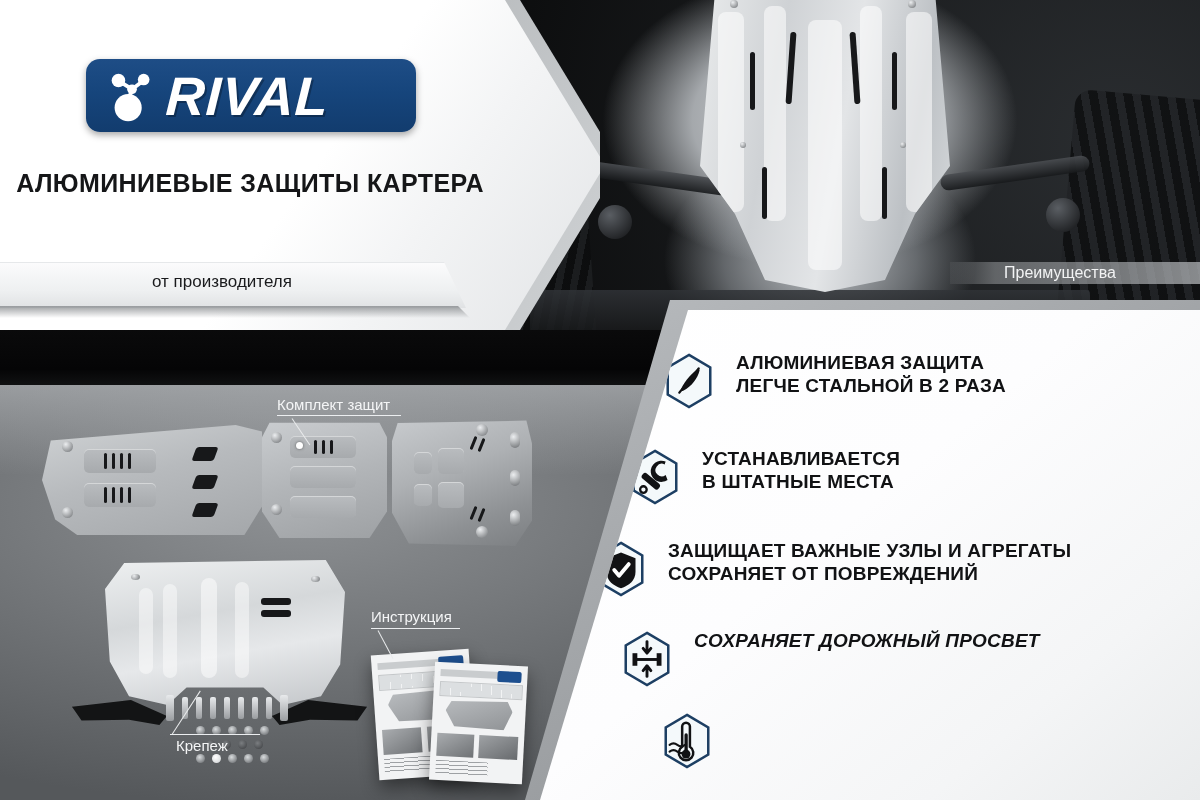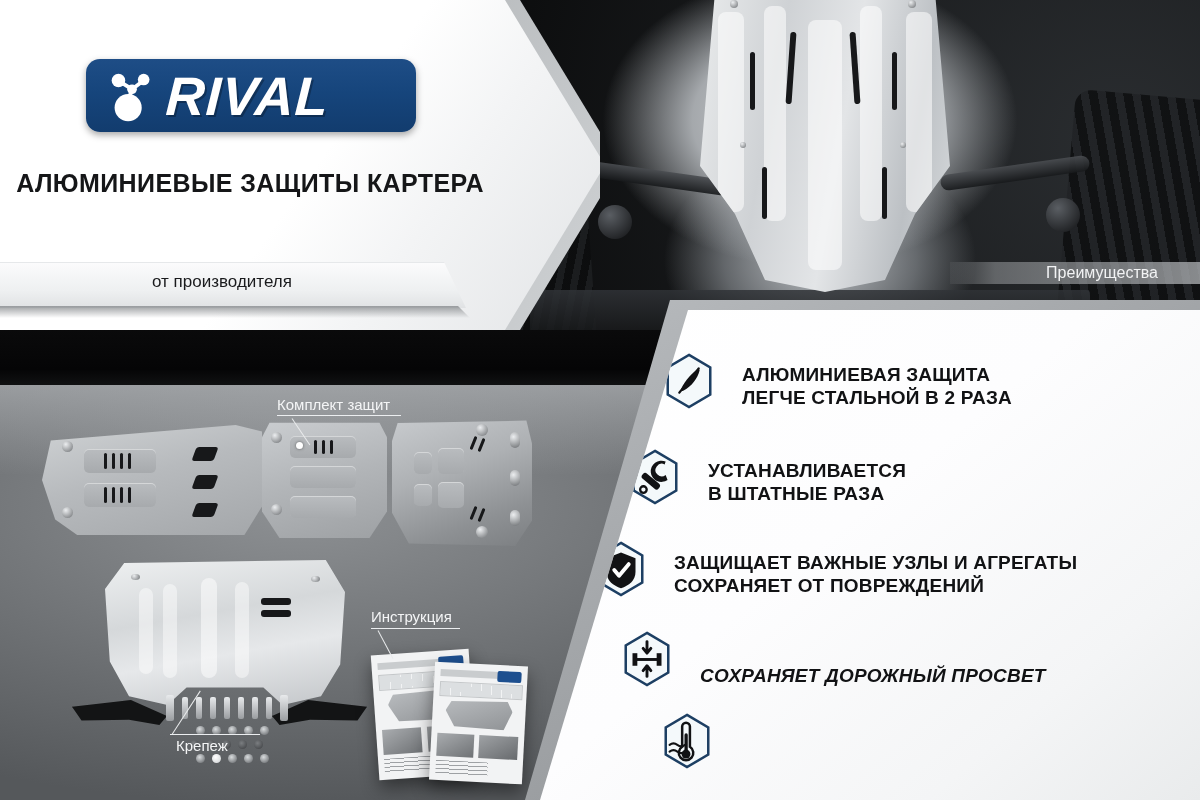--- a/index.html
+++ b/index.html
@@ -152,36 +152,36 @@
     position:absolute;left:525px;top:300px;width:675px;height:500px;
     background:linear-gradient(150deg,#b9bcbf,#85888b);
     clip-path:polygon(145px 0,675px 0,675px 500px,0 500px);
   }
   .adv{
     position:absolute;left:540px;top:310px;width:660px;height:490px;
     background:linear-gradient(140deg,#ffffff 0%,#fdfdfe 45%,#f4f5f6 78%,#e9ebec 100%);
     clip-path:polygon(148px 0,660px 0,660px 490px,0 490px);
   }
 
-  .feat{position:absolute;display:flex;align-items:flex-end;gap:6px;}
+  .feat{position:absolute;display:flex;align-items:flex-start;}
   .hex{
     position:relative;flex:0 0 auto;width:58px;height:58px;
     display:flex;align-items:center;justify-content:center;
   }
   .hex svg{width:58px;height:58px;display:block;}
   .feat-text{
     margin-left:18px;color:#111214;font-weight:bold;font-size:19px;
     line-height:1.2;letter-spacing:.2px;white-space:pre-line;
   }
 
   
   .tab{
     position:absolute;right:0;top:262px;width:250px;height:22px;
     background:linear-gradient(90deg,rgba(120,123,126,.15) 0%,rgba(150,153,156,.55) 18%,rgba(176,179,182,.75) 100%);
-    display:flex;align-items:center;justify-content:center;
+    display:flex;align-items:center;
   }
   .tab span{color:#f2f3f4;font-size:16px;margin-left:54px;}
 
   
   .callout{position:absolute;color:#f4f5f6;font-size:15px;white-space:nowrap;}
   .cline{position:absolute;background:#e9ebec;height:1px;transform-origin:left center;}
   .cdot{position:absolute;width:7px;height:7px;border-radius:50%;background:#fff;box-shadow:0 0 3px rgba(0,0,0,.5);}
   .underline{position:absolute;height:1px;background:#eceef0;}
 </style>
 </head>
@@ -391,21 +391,21 @@
     <div class="feat" style="left:86px;top:138px;">
       <div class="hex">
         <svg viewBox="0 0 60 60">
           <polygon points="30,3 52,16 52,44 30,57 8,44 8,16" fill="#f4f9fb" stroke="#1d3f63" stroke-width="2.6"></polygon>
           <path d="M41 14 a11 11 0 1 0 2 19 l-2 -5 a6.5 6.5 0 1 1 -1 -11 Z" fill="#111214"></path>
           <rect x="15" y="31" width="22" height="7" rx="3" fill="#111214" transform="rotate(40 26 34)"></rect>
           <circle cx="18" cy="43" r="3.4" fill="none" stroke="#111214" stroke-width="2.4"></circle>
         </svg>
       </div>
       <div class="feat-text">УСТАНАВЛИВАЕТСЯ
-В ШТАТНЫЕ РАЗА</div>
+В ШТАТНЫЕ МЕСТА</div>
     </div>
 
     <div class="feat" style="left:52px;top:230px;">
       <div class="hex">
         <svg viewBox="0 0 60 60">
           <polygon points="30,3 52,16 52,44 30,57 8,44 8,16" fill="#f4f9fb" stroke="#1d3f63" stroke-width="2.6"></polygon>
           <path d="M30 13 L45 19 V33 C45 42 38 47 30 50 C22 47 15 42 15 33 V19 Z" fill="#111214"></path>
           <path d="M23 31 L28 37 L38 25" stroke="#ffffff" stroke-width="4" fill="none" stroke-linecap="round" stroke-linejoin="round"></path>
         </svg>
       </div>

